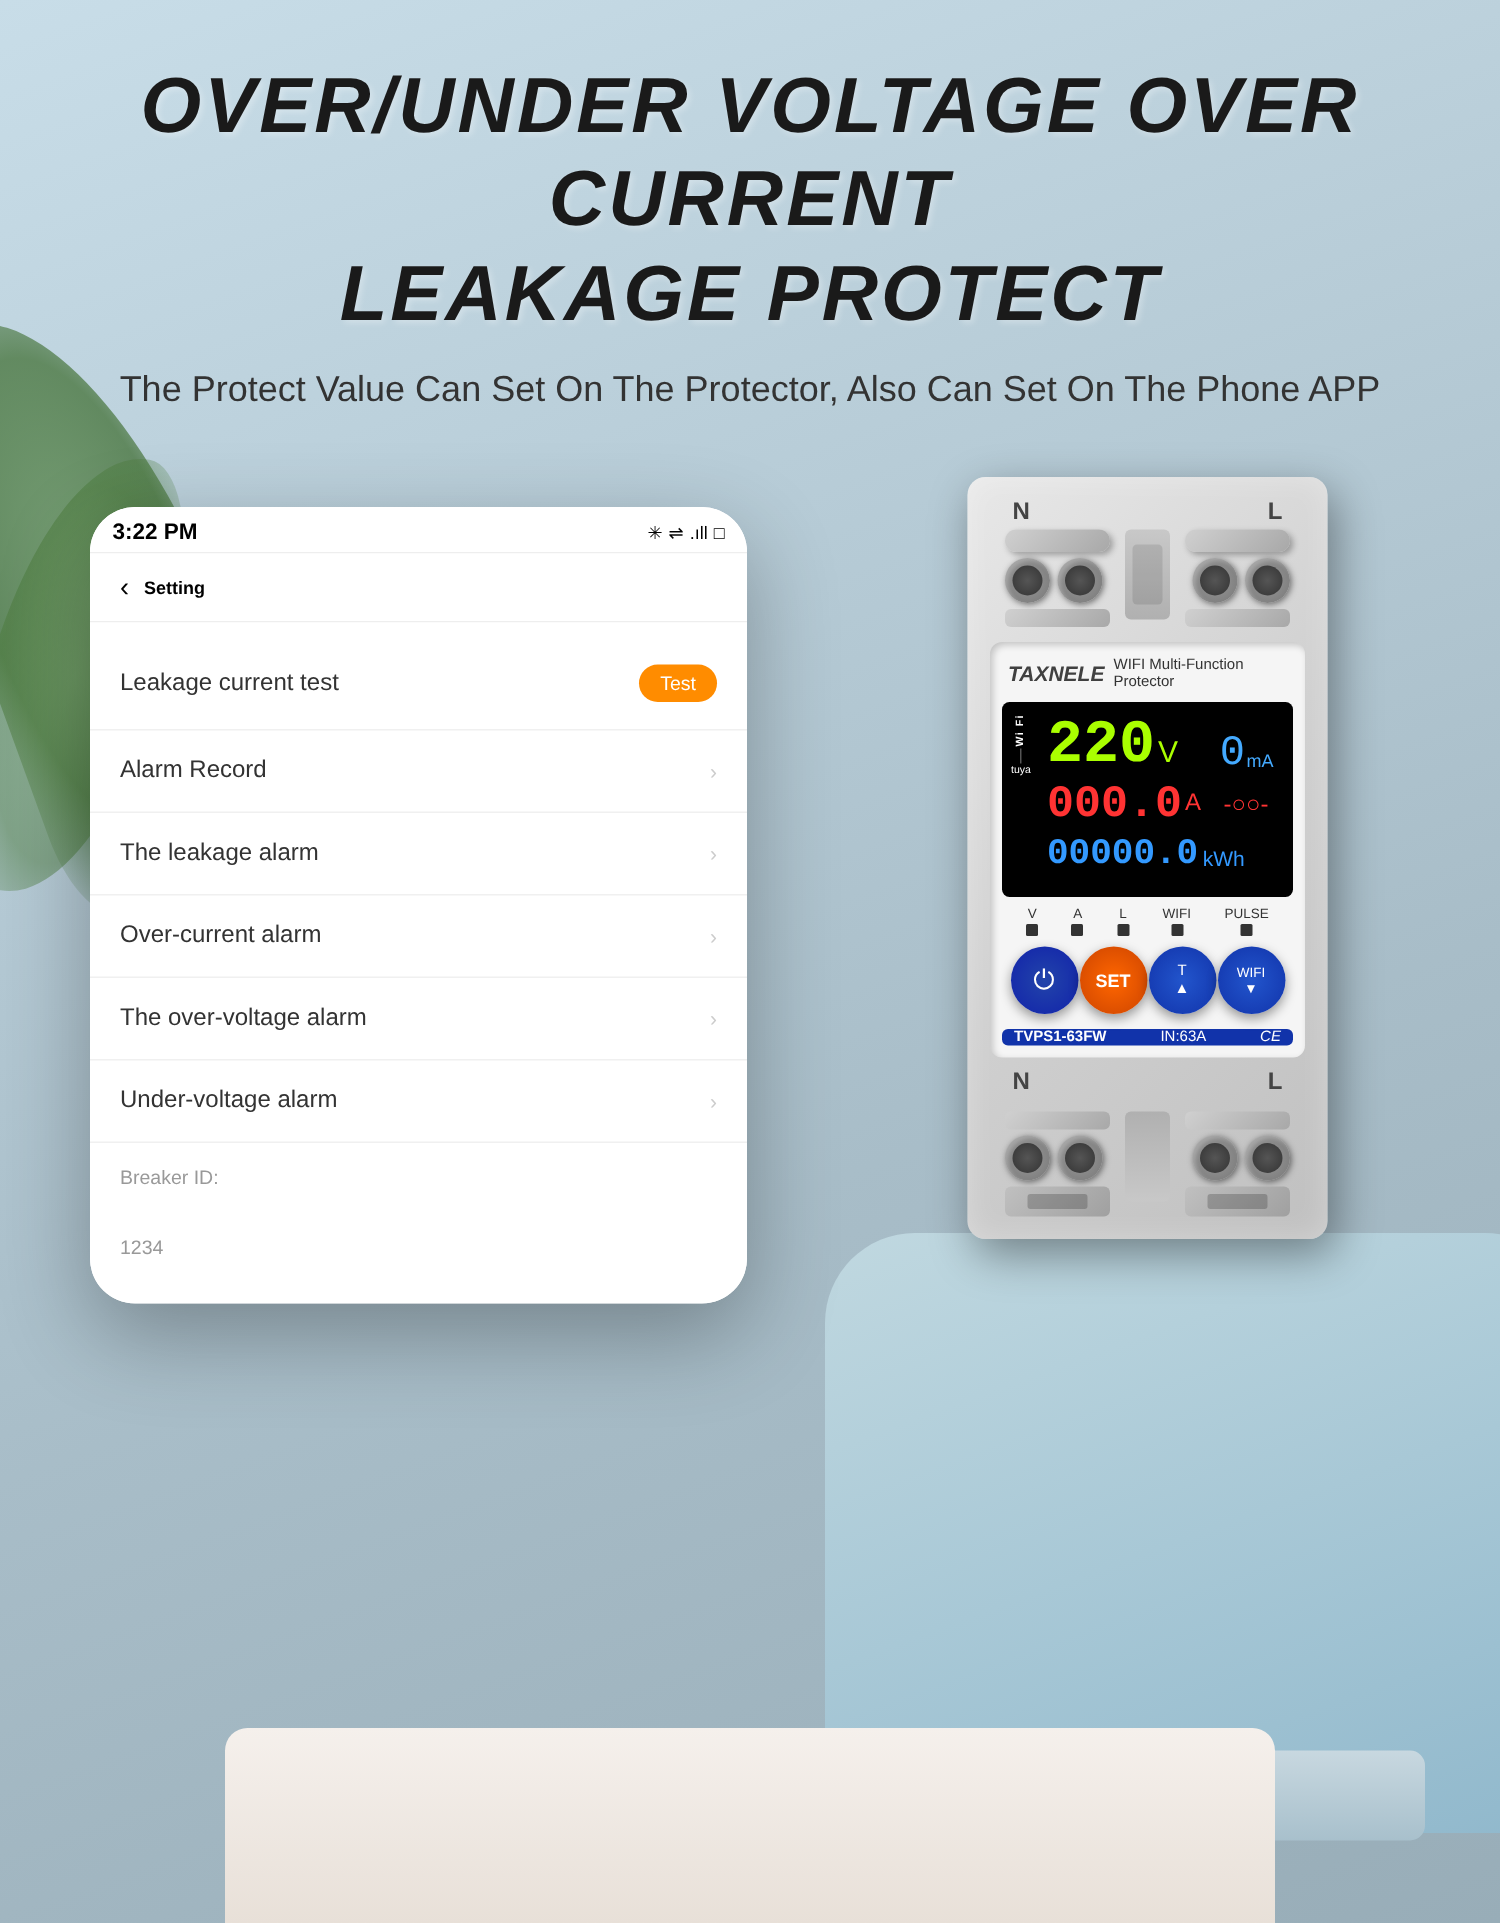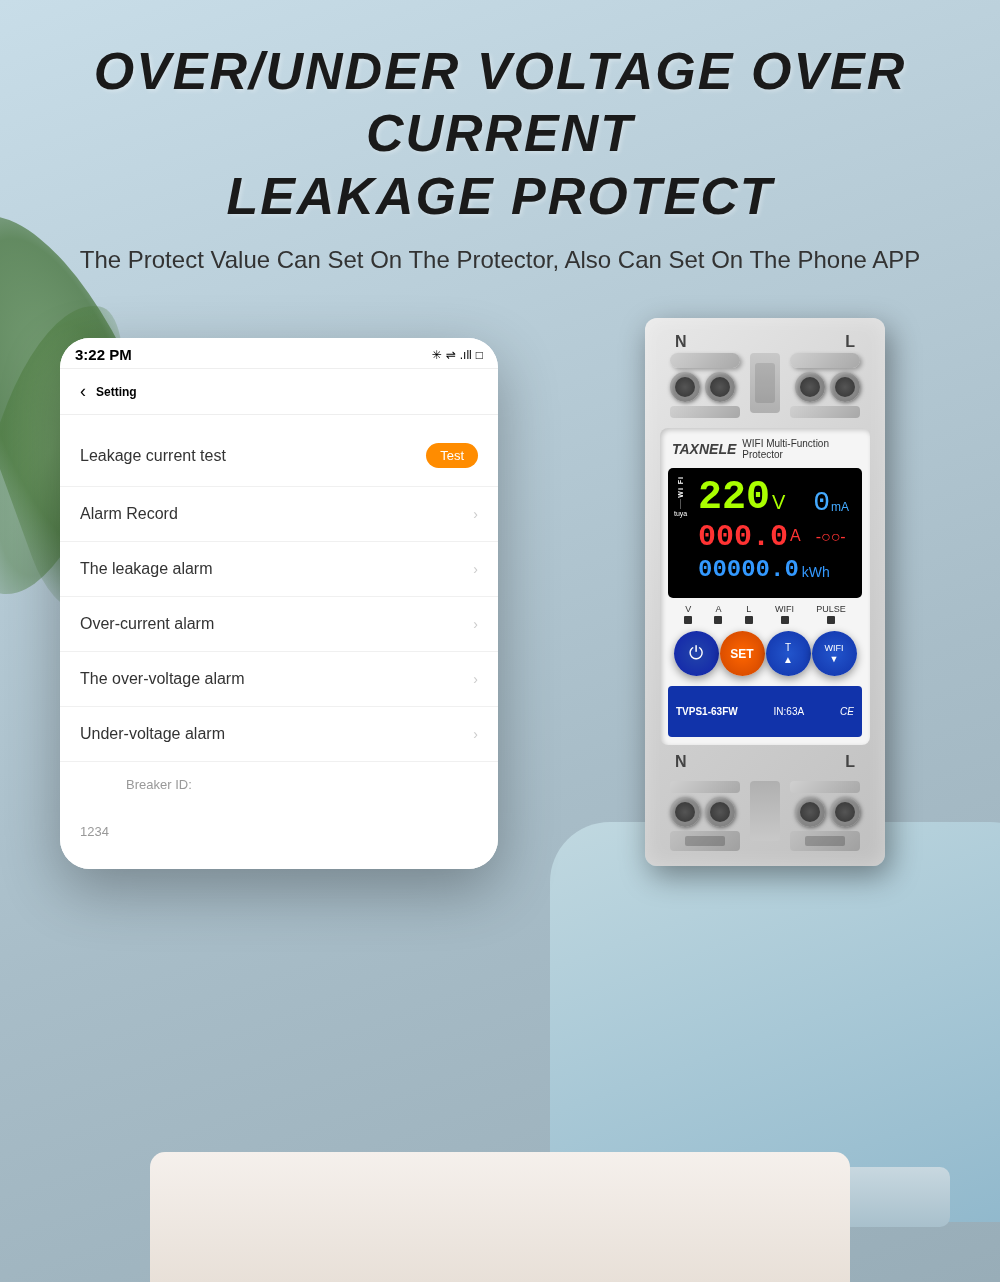--- a/index.html
+++ b/index.html
@@ -145,21 +145,20 @@
       padding: 5px 14px;
       font-size: 13px;
       cursor: pointer;
     }
     .breaker-section {
       padding: 15px 20px 20px;
     }
     .breaker-label {
       font-size: 13px;
       color: #999;
-      margin-left: 46px;
     }
     .breaker-id {
       font-size: 13px;
       color: #999;
       margin-top: 32px;
     }
 
     
     .device-area {
       position: relative;
@@ -295,21 +294,21 @@
       color: white;
       cursor: pointer;
       box-shadow: 0 3px 8px rgba(0,0,0,0.4);
     }
 
     .device-footer {
       background: #1133aa;
       border-radius: 4px;
       display: flex;
       justify-content: space-between;
-      padding: 20px 8px;
+      padding: 0 8px;
       margin-top: 5px;
     }
     .footer-model {
       font-size: 10px;
       color: white;
       font-weight: bold;
     }
     .footer-rating {
       font-size: 10px;
       color: white;

